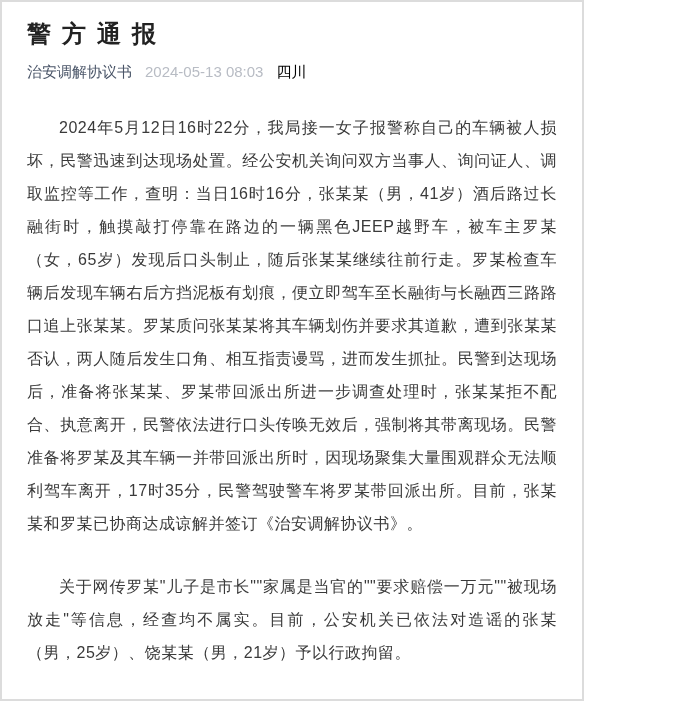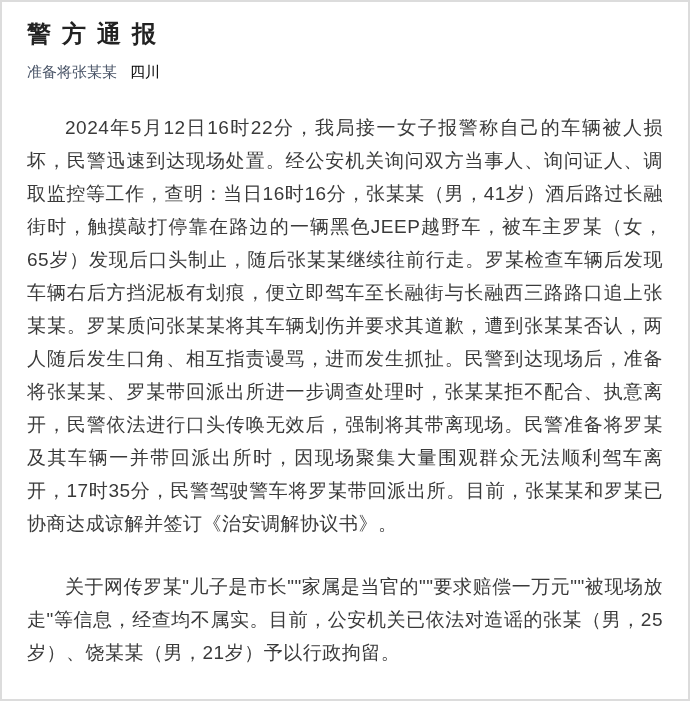--- a/index.html
+++ b/index.html
@@ -3,21 +3,21 @@
 <meta charset="utf-8">
 <style>
   html, body {
     margin: 0;
     padding: 0;
     background: #ffffff;
     font-family: "Liberation Sans", "DejaVu Sans", sans-serif;
   }
   .page {
     position: relative;
-    width: 690px;
+    width: 584px;
     height: 701px;
     box-sizing: border-box;
     background: #ffffff;
     border: 2px solid #dcdcdc;
     padding: 14px 25px 0 25px;
     overflow: hidden;
   }
   .title {
     margin: 2px 0 0 0;
     font-size: 24px;
@@ -43,39 +43,40 @@
     margin-right: 13px;
   }
   .meta .loc {
     color: #000000;
   }
   .article {
     margin-top: 29px;
   }
   .article p {
     margin: 0;
-    font-size: 19px;
+    font-size: 16px;
     line-height: 33px;
     color: #3a3a3a;
     text-align: justify;
     text-indent: 2em;
     letter-spacing: 0.5px;
   }
   .article p + p {
     margin-top: 30px;
   }
 </style>
 </head>
 <body>
 
 <div class="page">
   <header>
     <h1 class="title">警方通报</h1>
     <div class="meta">
-      <span class="source">准备将张某某</span>
+      <span class="source">治安调解协议书</span>
+      <span class="date">2024-05-13 08:03</span>
       <span class="loc">四川</span>
     </div>
   </header>
 
   <article class="article">
     <p>2024年5月12日16时22分，我局接一女子报警称自己的车辆被人损坏，民警迅速到达现场处置。经公安机关询问双方当事人、询问证人、调取监控等工作，查明：当日16时16分，张某某（男，41岁）酒后路过长融街时，触摸敲打停靠在路边的一辆黑色JEEP越野车，被车主罗某（女，65岁）发现后口头制止，随后张某某继续往前行走。罗某检查车辆后发现车辆右后方挡泥板有划痕，便立即驾车至长融街与长融西三路路口追上张某某。罗某质问张某某将其车辆划伤并要求其道歉，遭到张某某否认，两人随后发生口角、相互指责谩骂，进而发生抓扯。民警到达现场后，准备将张某某、罗某带回派出所进一步调查处理时，张某某拒不配合、执意离开，民警依法进行口头传唤无效后，强制将其带离现场。民警准备将罗某及其车辆一并带回派出所时，因现场聚集大量围观群众无法顺利驾车离开，17时35分，民警驾驶警车将罗某带回派出所。目前，张某某和罗某已协商达成谅解并签订《治安调解协议书》。</p>
     <p>关于网传罗某"儿子是市长""家属是当官的""要求赔偿一万元""被现场放走"等信息，经查均不属实。目前，公安机关已依法对造谣的张某（男，25岁）、饶某某（男，21岁）予以行政拘留。</p>
     <p>请广大网民不信谣、不传谣，对于编造、传播虚假信息，扰乱公共秩序的违法行为，公安机关将依法予以严厉打击。</p>
   </article>
 </div>

